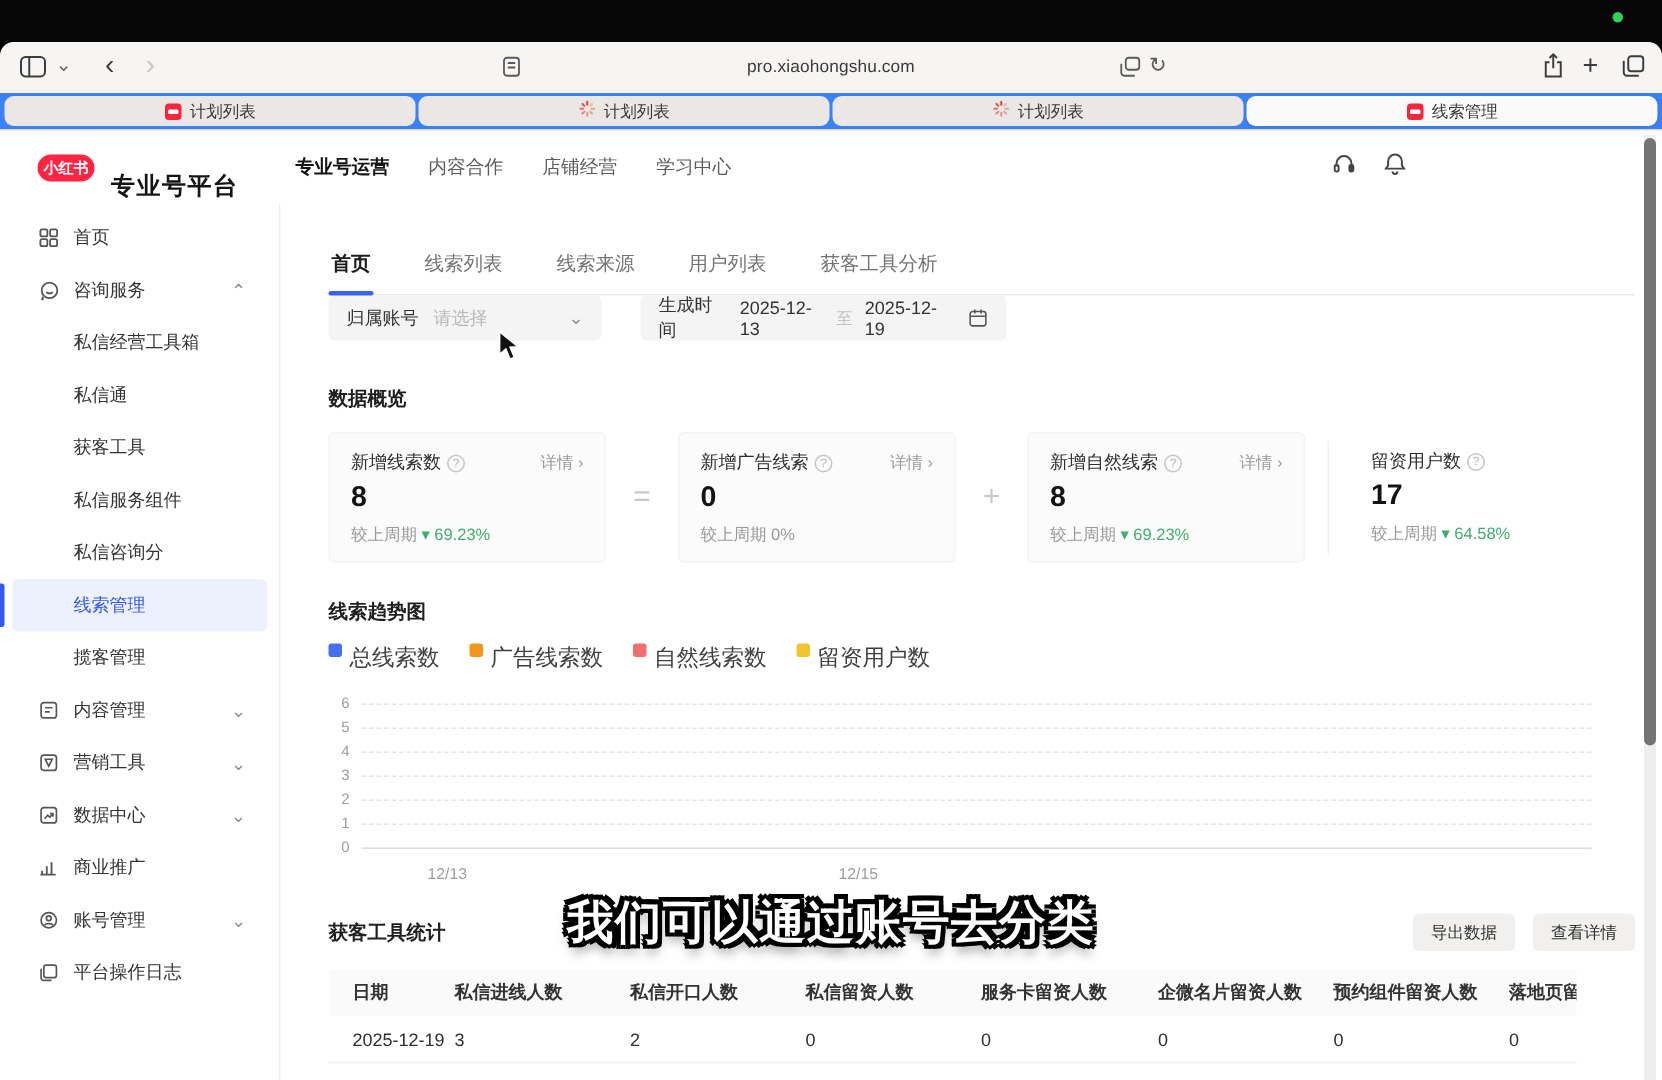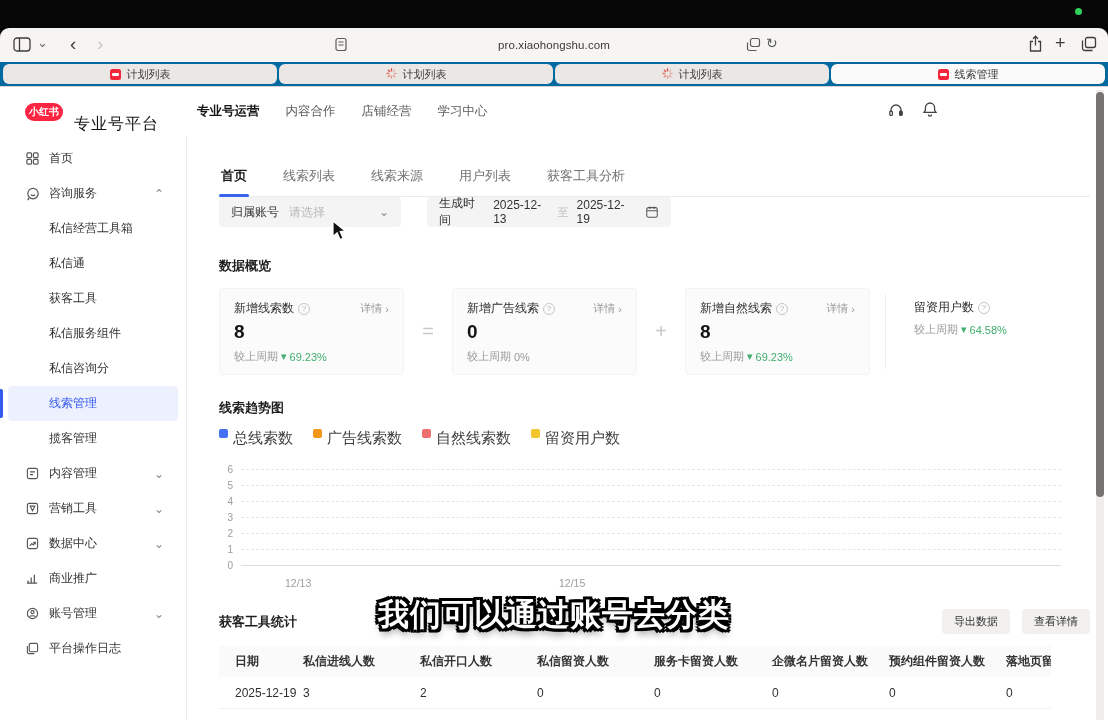--- a/index.html
+++ b/index.html
@@ -16,34 +16,34 @@
             background:#f7f5f3; border-radius:9px 9px 0 0; overflow:hidden; }
 
   .toolbar { position:relative; height:34px; }
   .tb { position:absolute; display:flex; align-items:center; color:#3c3c3c; }
   .tb svg { display:block; }
   .glyph-btn { font-size:15px; color:#3c3c3c; line-height:1; }
   .url-wrap { position:absolute; left:0; right:0; top:0; height:34px; display:flex; align-items:center; justify-content:center;
               font-size:11.5px; color:#3a3a3a; letter-spacing:.1px; }
 
   
-  .tabstrip { display:flex; height:24px; background:#0369a1; padding:2px 3px; gap:2px; }
+  .tabstrip { display:flex; height:24px; background:#3b82f6; padding:2px 3px; gap:2px; }
   .btab { flex:1; display:flex; align-items:center; justify-content:center; gap:6px;
           font-size:11px; color:#3a3a3a; background:#eae7e4; border-radius:6px; }
   .btab.active { background:#fbfafa; box-shadow:0 0 2px rgba(0,0,0,.15); }
   .favicon { width:11px; height:11px; background:#f3273c; border-radius:2.5px; position:relative; }
   .favicon::after { content:""; position:absolute; left:2px; top:4px; width:7px; height:3px; background:#fff; border-radius:1px; }
 
   
   .page { position:absolute; top:58px; bottom:0; left:0; right:0; background:#fff; border-top:1px solid #d7d4d1; }
 
   .page-header { position:relative; height:49px; display:flex; align-items:center; background:#fff; }
   .logo-pill { margin-left:25px; width:38px; height:18px; background:#ff2442; color:#fff; border-radius:12px;
                display:flex; align-items:center; justify-content:center; font-size:10px; font-weight:bold; }
-  .brand { margin-left:11px; font-size:16px; font-weight:normal; color:#141414; letter-spacing:1px;margin-top:26px; }
+  .brand { margin-left:11px; font-size:16px; font-weight:bold; color:#141414; letter-spacing:1px;margin-top:26px; }
   .top-nav { display:flex; margin-left:38px; gap:26px; font-size:12.5px; color:#5c5c5c; }
   .top-nav .nav-item.active { color:#141414; font-weight:bold; }
   .hdr-icons { position:absolute; left:888px; top:0; height:49px; display:flex; align-items:center; gap:18px; color:#444; }
 
   .body { position:absolute; top:49px; bottom:0; left:0; right:0; display:flex; }
 
   
   .sidebar { width:187px; border-right:1px solid #ececec; padding-top:5px; background:#fff; flex:none; }
   .side-item { height:35px; display:flex; align-items:center; padding:0 14px 0 18px; font-size:12px; color:#333;
                position:relative; margin:0 8px; border-radius:4px; }
@@ -440,20 +440,21 @@
                   <span class="green">▾</span>
                   <span class="green">69.23%</span>
                 </div>
             </div>
             <div class="card-div"></div>
             <div class="card" style="border:none;background:#fff;">
               <div class="card-top">
                 <span>留资用户数</span>
                 <span class="q-icon">?</span>
               </div>
+              <div class="card-value">17</div>
               <div class="card-cmp">
                   <span>较上周期</span>
                   <span class="green">▾</span>
                   <span class="green">64.58%</span>
                 </div>
             </div>
           </div>
 
           <div class="section-title t-trend">线索趋势图</div>
 

